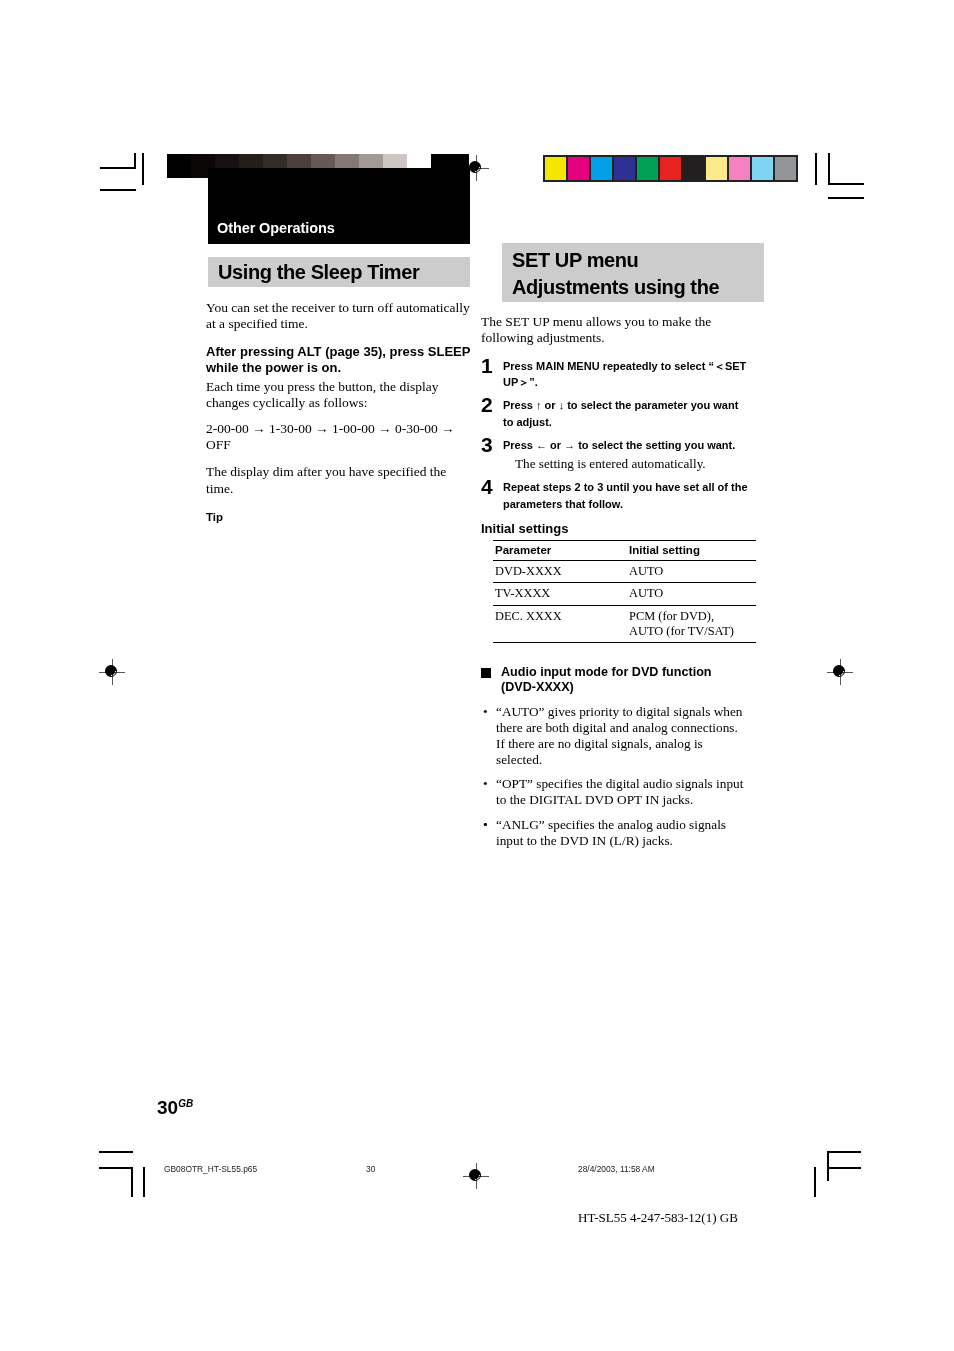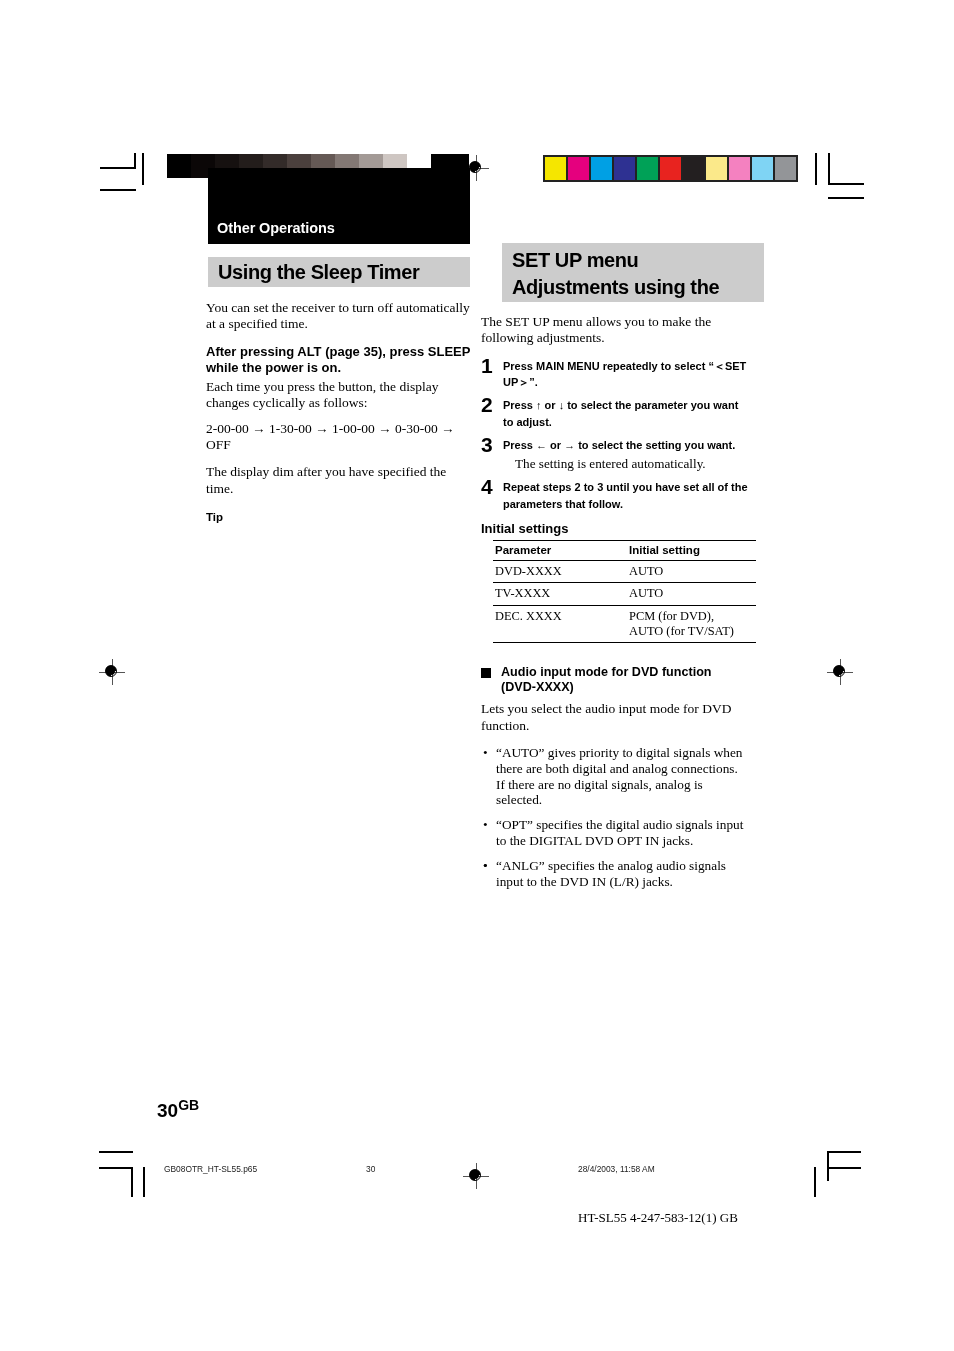--- a/index.html
+++ b/index.html
@@ -265,21 +265,22 @@
 
   
   .pagenum {
     position: absolute;
     left: 157px; top: 1097px;
     font-family: "Liberation Sans", sans-serif;
     font-weight: bold;
     font-size: 19px;
   }
   .pagenum sup {
-    font-size: 14px;
+    font-size: 10px;
+    font-style: italic;
     font-weight: bold;
   }
 
   
   .foot-txt {
     position: absolute;
     font-family: "Liberation Sans", sans-serif;
     font-size: 8.4px;
     color: #222;
   }
@@ -442,21 +443,20 @@
 AUTO (for TV/SAT)</td>
         </tr>
       </tbody>
     </table>
 
     <div class="sq-head">
       <span class="sq"></span>
       <span>Audio input mode for DVD function (DVD-XXXX)</span>
     </div>
 
-    <p class="body">Lets you select the audio input mode for DVD function.</p>
 
     <ul class="dots">
       <li><span class="b">•</span><span>“AUTO” gives priority to digital signals when there are both digital and analog connections. If there are no digital signals, analog is selected.</span></li>
       <li><span class="b">•</span><span>“OPT” specifies the digital audio signals input to the DIGITAL DVD OPT IN jacks.</span></li>
       <li><span class="b">•</span></li>
       <li><span class="b">•</span><span>“ANLG” specifies the analog audio signals input to the DVD IN (L/R) jacks.</span></li>
     </ul>
   </div>
 
   <div class="pagenum">

